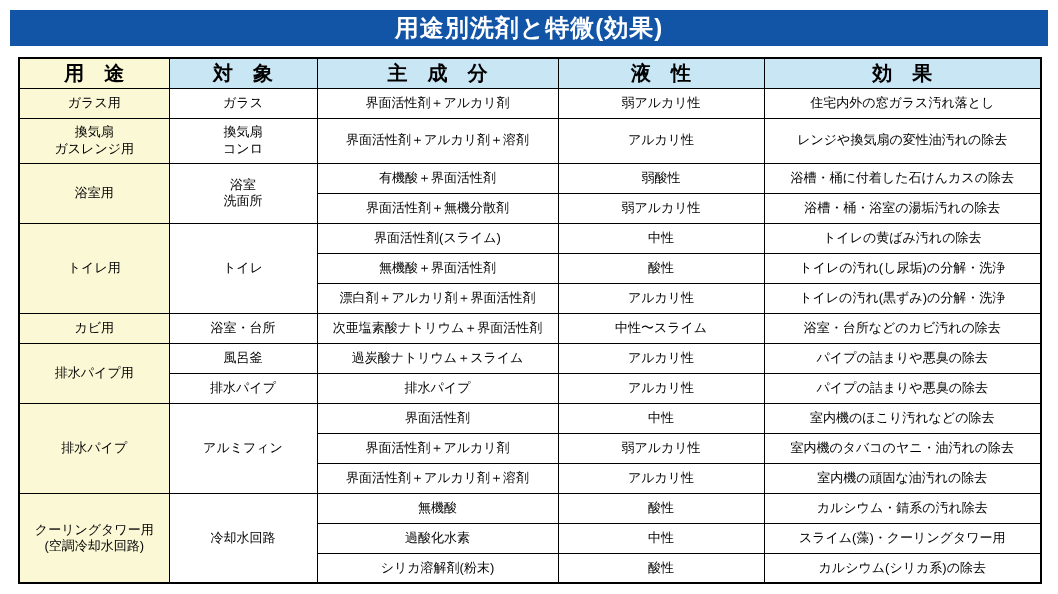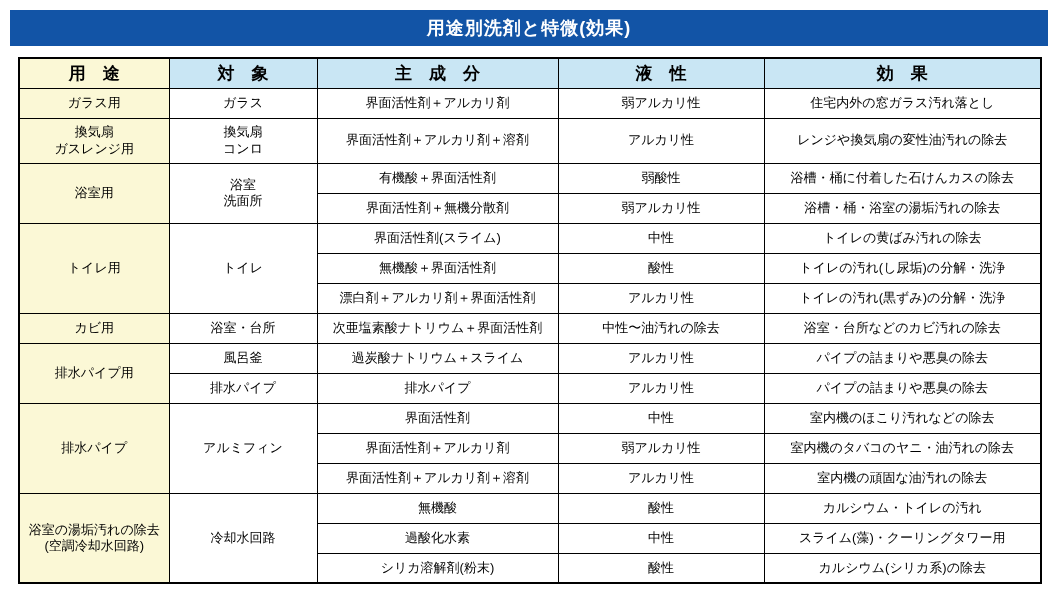--- a/index.html
+++ b/index.html
@@ -15,41 +15,41 @@
     font-family:"Liberation Sans","DejaVu Sans",sans-serif;
     color:#000;
   }
   .title-bar{
     margin:10px 10px 0 10px;
     height:36px;
     background:var(--title-bg);
     display:flex;align-items:center;justify-content:center;
   }
   .title-bar h1{
-    margin:0;color:#fff;font-size:18px;font-weight:bold;letter-spacing:1px;
+    margin:0;color:#fff;font-size:24px;font-weight:bold;letter-spacing:1px;
   }
   table.main{
     margin:11px 18px 0 18px;
     width:1022px;
     border-collapse:collapse;
     table-layout:fixed;
     border:2px solid var(--border);
   }
   td,th{
     border:1px solid var(--border);
     text-align:center;vertical-align:middle;
     padding:1px 4px;
     font-size:13px;
     line-height:1.25;
     white-space:pre-line;
     overflow:hidden;
   }
   th{
     background:var(--head-blue);
-    font-size:17px;font-weight:bold;
+    font-size:20px;font-weight:bold;
     height:30px;
   }
   th.use-head{background:var(--use-yellow);}
   td.use-cell{background:var(--use-yellow);}
   tr{height:30px;}
   tr.tall{height:45px;font-family:Liberation Serif, serif;}
 </style>
 </head>
 <body>
 
@@ -123,21 +123,21 @@
     <tr>
       <td>漂白剤＋アルカリ剤＋界面活性剤</td>
       <td>アルカリ性</td>
       <td>トイレの汚れ(黒ずみ)の分解・洗浄</td>
     </tr>
 
     <tr>
       <td class="use-cell">カビ用</td>
       <td>浴室・台所</td>
       <td>次亜塩素酸ナトリウム＋界面活性剤</td>
-      <td>中性〜油汚れの除去</td>
+      <td>中性〜スライム</td>
       <td>浴室・台所などのカビ汚れの除去</td>
     </tr>
 
     <tr>
       <td class="use-cell" rowspan="2">排水パイプ用</td>
       <td>風呂釜</td>
       <td>過炭酸ナトリウム＋スライム</td>
       <td>アルカリ性</td>
       <td>パイプの詰まりや悪臭の除去</td>
     </tr>
@@ -160,26 +160,26 @@
       <td>弱アルカリ性</td>
       <td>室内機のタバコのヤニ・油汚れの除去</td>
     </tr>
     <tr>
       <td>界面活性剤＋アルカリ剤＋溶剤</td>
       <td>アルカリ性</td>
       <td>室内機の頑固な油汚れの除去</td>
     </tr>
 
     <tr>
-      <td class="use-cell" rowspan="3">浴室の湯垢汚れの除去
+      <td class="use-cell" rowspan="3">クーリングタワー用
 (空調冷却水回路)</td>
       <td rowspan="3">冷却水回路</td>
       <td>無機酸</td>
       <td>酸性</td>
-      <td>カルシウム・トイレの汚れ</td>
+      <td>カルシウム・錆系の汚れ除去</td>
     </tr>
     <tr>
       <td>過酸化水素</td>
       <td>中性</td>
       <td>スライム(藻)・クーリングタワー用</td>
     </tr>
     <tr>
       <td>シリカ溶解剤(粉末)</td>
       <td>酸性</td>
       <td>カルシウム(シリカ系)の除去</td>

